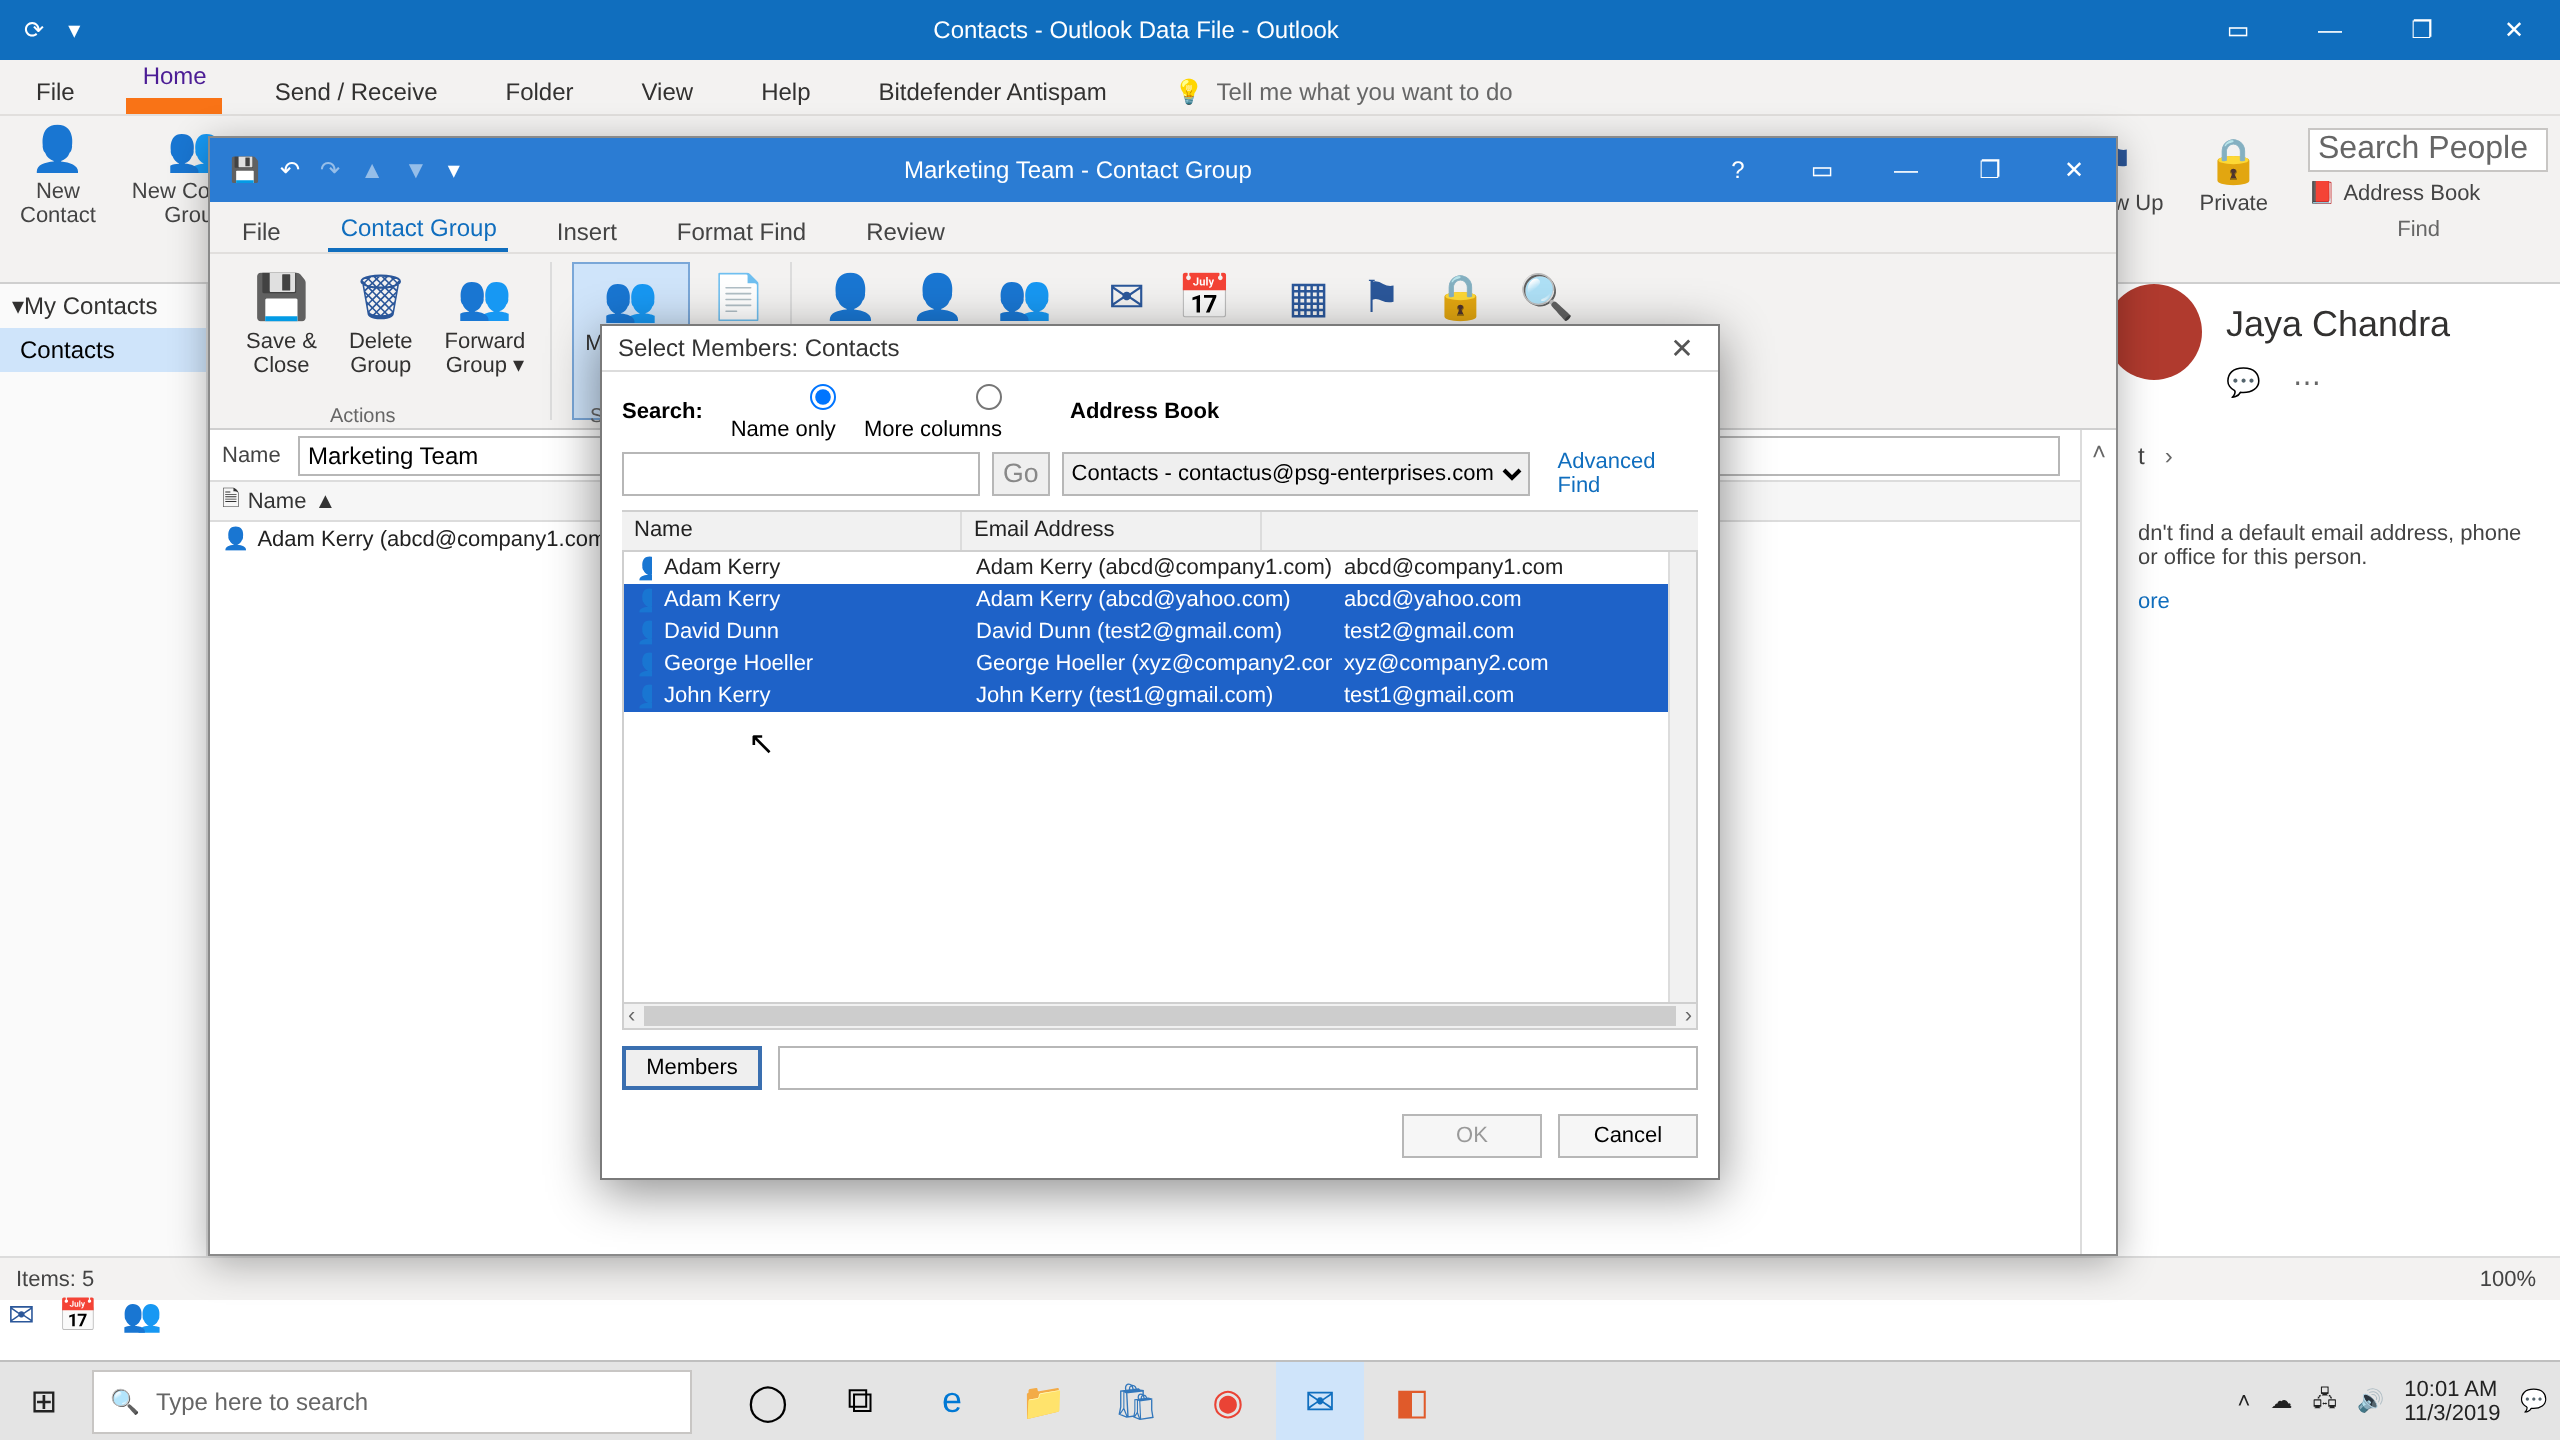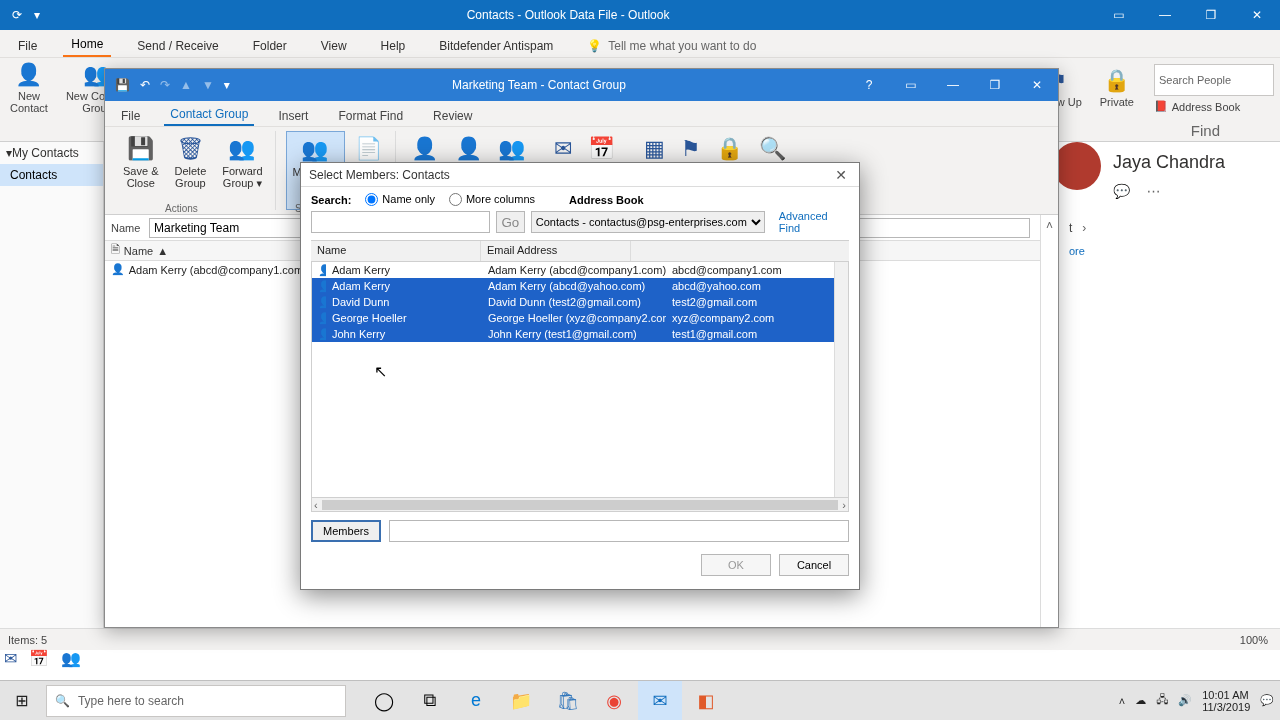--- a/index.html
+++ b/index.html
@@ -8,33 +8,33 @@
 
 .main-title { height: 30px; background: #106ebe; display: flex; align-items: center; color: #fff; }
 .main-title .left { display: flex; align-items: center; gap: 12px; padding-left: 12px; flex: 0 0 auto; }
 .main-title .center { flex: 1; text-align: center; font-size: 12px; }
 .main-title .right { display: flex; }
 .main-title .sysbtn { width: 46px; height: 30px; display: flex; align-items: center; justify-content: center; color: #fff; font-size: 12px; }
 
 
 .main-tabs { height: 28px; background: #f3f2f1; display: flex; align-items: flex-end; padding-left: 10px; gap: 18px; border-bottom: 1px solid #e1dfdd; }
 .main-tabs .tab { padding: 4px 8px; color: #323130; font-size: 12px; cursor: pointer; }
-.main-tabs .tab.active { color: #000000; border-bottom: 2px solid #f97316; }
+.main-tabs .tab.active { color: #4c1d95; border-bottom: 8px solid #f97316; }
 .main-tabs .tellme { display: flex; align-items: center; gap: 6px; color: #666; }
 
 
 .main-ribbon { height: 84px; background: #f3f2f1; border-bottom: 1px solid #cfcfcf; display: flex; padding-left: 4px; gap: 6px; position: relative; overflow:hidden;}
 .rg { display: flex; flex-direction: column; align-items: center; padding: 4px 6px; }
 .rg .ic { font-size: 22px; color: #2b579a; }
 .rg .lbl { font-size: 11px; text-align: center; line-height: 12px; margin-top: 2px; color: #444; }
 .ribbon-right { position: absolute; right: 6px; top: 6px; display: flex; flex-direction: column; gap: 4px; }
-.ribbon-right .searchp { border: 1px solid #c8c6c4; background: #fff; width: 120px; height: 32px; padding: 2px 4px; color: #666; font-size: 11px; display:flex; align-items:center;}
+.ribbon-right .searchp { border: 1px solid #c8c6c4; background: #fff; width: 120px; height: 22px; padding: 2px 4px; color: #666; font-size: 16px; display:flex; align-items:center;}
 .ribbon-right .ab { display: flex; align-items: center; gap: 4px; font-size: 11px; color: #444; }
 .ribbon-right-side { position:absolute; right:140px; top:6px; display:flex; gap:6px; align-items:flex-start;}
-.find-lbl { position:absolute; right:60px; bottom:2px; font-size:15px; color:#666;}
+.find-lbl { position:absolute; right:60px; bottom:20px; font-size:11px; color:#666;}
 
 
 .main-body { display: flex; height: 486px; }
 .left-nav { width: 104px; border-right: 1px solid #dcdcdc; background: #fafafa; }
 .left-nav .hdr { padding: 4px 6px; font-size: 12px; color: #323130; display:flex; align-items:center;}
 .left-nav .item { padding: 4px 10px; font-size: 12px; background: #cfe4fa; }
 
 .center-col { flex: 1; position: relative; background: #fff; }
 .group-name-row { display: flex; align-items: center; height: 26px; border-bottom: 1px solid #dcdcdc; padding-left: 6px; }
 .group-name-row label { font-size: 11px; color: #444; width: 38px; }
@@ -73,21 +73,21 @@
 .cg-ribbon .grplbl { position:absolute; bottom:0; font-size:10px; color:#666;}
 .cg-body { flex: 1; display:flex; }
 
 
 .sm-dlg { position: absolute; left: 300px; top: 162px; width: 560px; height: 428px; background: #fff; border: 1px solid #7a7a7a; box-shadow: 0 6px 24px rgba(0,0,0,.45); z-index: 30; display: flex; flex-direction: column; font-size: 11px; }
 .sm-title { height: 24px; border-bottom: 1px solid #dcdcdc; display: flex; align-items: center; padding: 0 8px; color: #333; }
 .sm-title .ttl { flex: 1; font-size: 12px; }
 .sm-title .x { width: 20px; text-align: center; color: #555; font-size: 14px;}
 .sm-search { padding: 6px 10px 2px 10px; display: flex; gap: 14px; align-items: center; }
 .sm-search .lbl { font-weight: 600; }
-.sm-search label { display: flex; align-items: flex-start; gap: 4px; }
+.sm-search label { display: flex; align-items: flex-end; gap: 4px; flex-direction: column; }
 .sm-row2 { padding: 2px 10px 6px 10px; display: flex; gap: 6px; align-items: center; }
 .sm-row2 input[type=text] { width: 180px; height: 22px; border: 1px solid #b7b7b7; }
 .sm-row2 .go { width: 30px; height: 22px; background: #efefef; border: 1px solid #b7b7b7; color:#888; }
 .sm-row2 select { flex: 1; height: 22px; border: 1px solid #b7b7b7; font-size: 11px; }
 .sm-row2 .adv { color: #106ebe; margin-left: 8px; }
 .sm-head { height: 22px; background: #f1f1f1; border-top: 1px solid #cfcfcf; border-bottom: 1px solid #cfcfcf; display: flex; margin: 0 10px; }
 .sm-head div { padding: 3px 6px; border-right: 1px solid #dcdcdc; font-size: 11px; color: #222; }
 .sm-list { margin: 0 10px; border: 1px solid #cfcfcf; border-top: none; height: 236px; overflow: hidden; position:relative; background:#fff;}
 .sm-row { display: flex; align-items: center; height: 16px; font-size: 11px; }
 .sm-row .c { padding: 0 6px; overflow: hidden; white-space: nowrap; }
@@ -192,20 +192,21 @@
     <div class="avatar"></div>
     <div class="pname">Jaya Chandra</div>
     <div class="icons">
       <span>💬</span>
       <span>⋯</span>
     </div>
     <div style="margin-top:22px; display:flex; align-items:center; gap:10px; color:#444;">
       <span>t</span>
       <span style="color:#666;">›</span>
     </div>
+    <div class="msg">dn't find a default email address, phone or office for this person.</div>
     <div class="more">ore</div>
   </div>
 </div>
 
 <div class="tray-left">
   <span>✉</span>
   <span>📅</span>
   <span style="color:#106ebe;">👥</span>
 </div>
 

